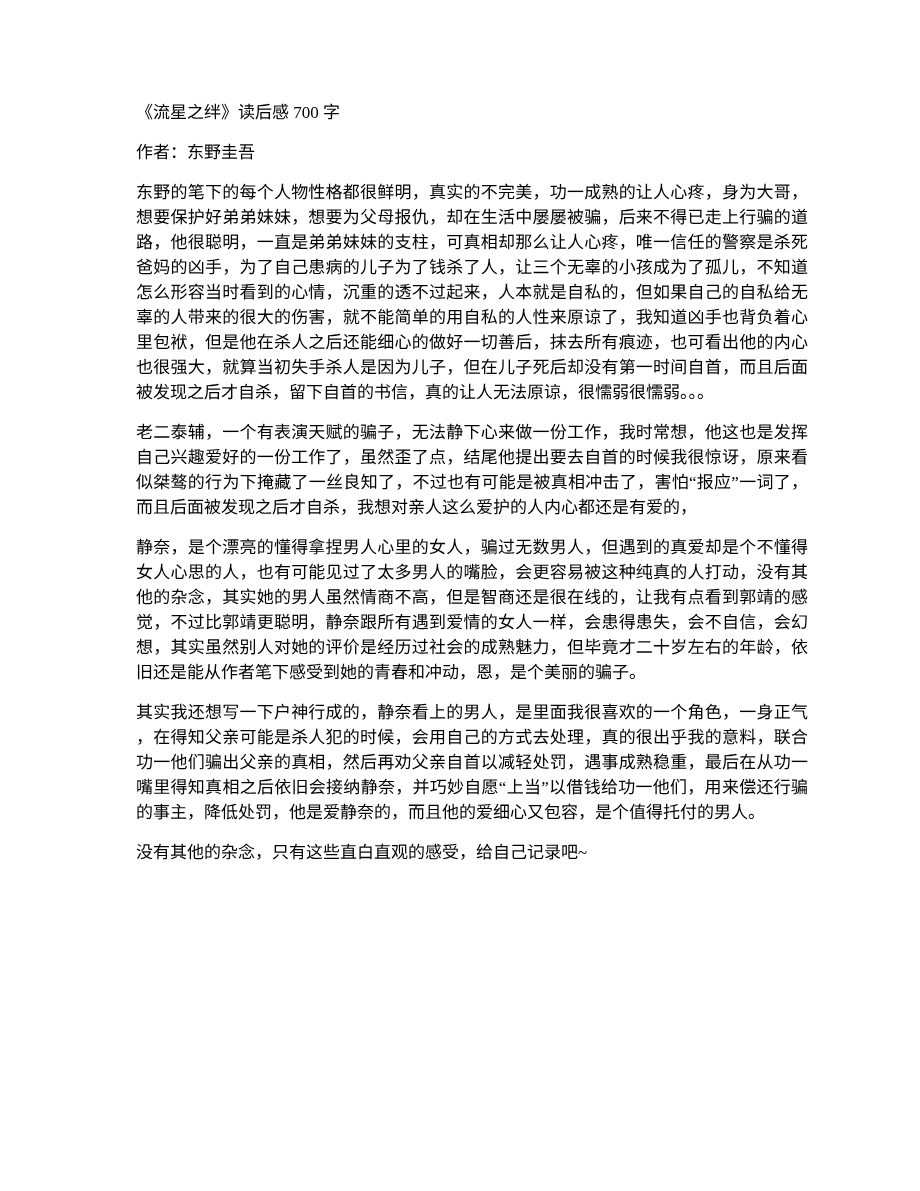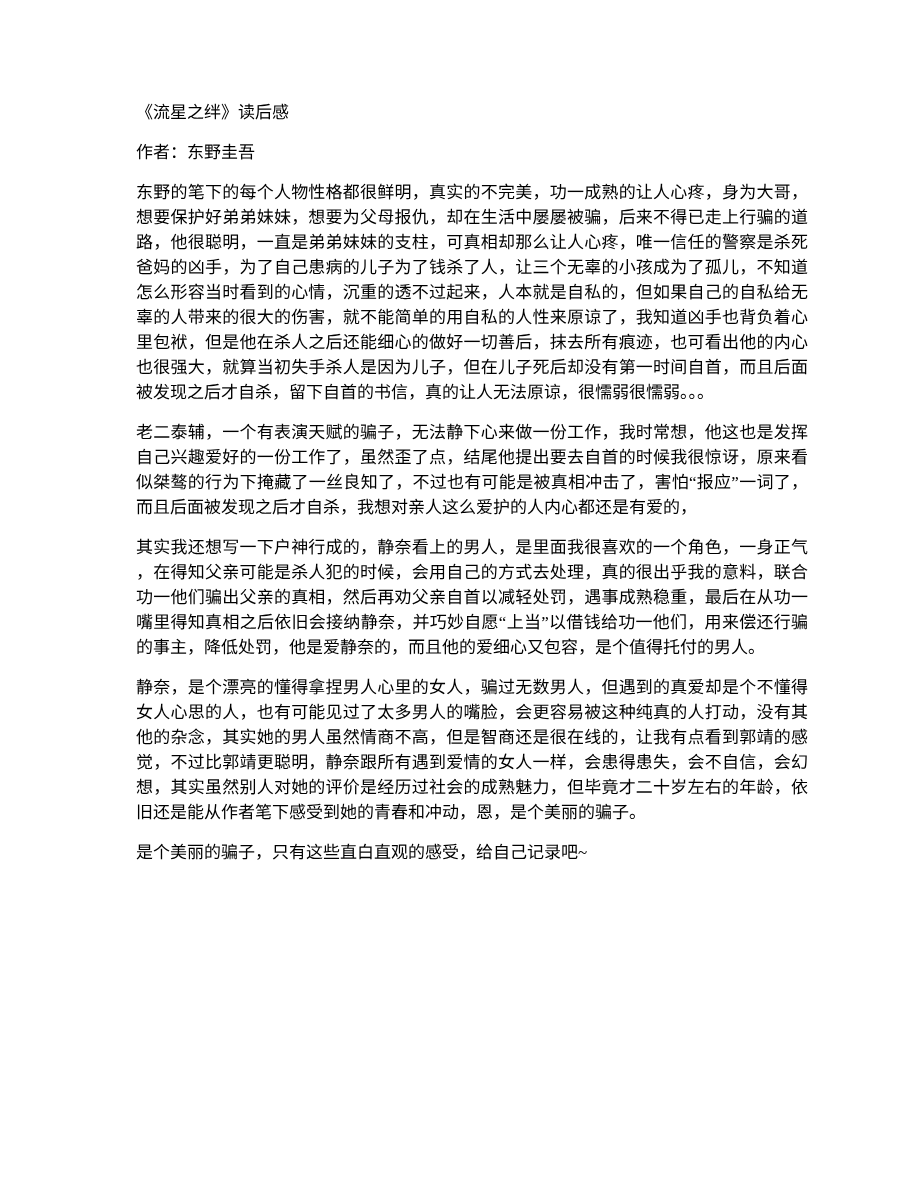--- a/index.html
+++ b/index.html
@@ -28,20 +28,20 @@
     margin: 0 0 15px 0;
     text-align: justify;
     word-break: break-all;
     line-break: anywhere;
   }
 </style>
 </head>
 <body>
 
 <div class="doc-page">
-  <p>《流星之绊》读后感</p>
+  <p>《流星之绊》读后感 700 字</p>
   <p>作者：东野圭吾</p>
   <p>东野的笔下的每个人物性格都很鲜明，真实的不完美，功一成熟的让人心疼，身为大哥，想要保护好弟弟妹妹，想要为父母报仇，却在生活中屡屡被骗，后来不得已走上行骗的道路，他很聪明，一直是弟弟妹妹的支柱，可真相却那么让人心疼，唯一信任的警察是杀死爸妈的凶手，为了自己患病的儿子为了钱杀了人，让三个无辜的小孩成为了孤儿，不知道怎么形容当时看到的心情，沉重的透不过起来，人本就是自私的，但如果自己的自私给无辜的人带来的很大的伤害，就不能简单的用自私的人性来原谅了，我知道凶手也背负着心里包袱，但是他在杀人之后还能细心的做好一切善后，抹去所有痕迹，也可看出他的内心也很强大，就算当初失手杀人是因为儿子，但在儿子死后却没有第一时间自首，而且后面被发现之后才自杀，留下自首的书信，真的让人无法原谅，很懦弱很懦弱。。。</p>
   <p>老二泰辅，一个有表演天赋的骗子，无法静下心来做一份工作，我时常想，他这也是发挥自己兴趣爱好的一份工作了，虽然歪了点，结尾他提出要去自首的时候我很惊讶，原来看似桀骜的行为下掩藏了一丝良知了，不过也有可能是被真相冲击了，害怕“报应”一词了，而且后面被发现之后才自杀，我想对亲人这么爱护的人内心都还是有爱的，</p>
+  <p>静奈，是个漂亮的懂得拿捏男人心里的女人，骗过无数男人，但遇到的真爱却是个不懂得女人心思的人，也有可能见过了太多男人的嘴脸，会更容易被这种纯真的人打动，没有其他的杂念，其实她的男人虽然情商不高，但是智商还是很在线的，让我有点看到郭靖的感觉，不过比郭靖更聪明，静奈跟所有遇到爱情的女人一样，会患得患失，会不自信，会幻想，其实虽然别人对她的评价是经历过社会的成熟魅力，但毕竟才二十岁左右的年龄，依旧还是能从作者笔下感受到她的青春和冲动，恩，是个美丽的骗子。</p>
   <p>其实我还想写一下户神行成的，静奈看上的男人，是里面我很喜欢的一个角色，一身正气，在得知父亲可能是杀人犯的时候，会用自己的方式去处理，真的很出乎我的意料，联合功一他们骗出父亲的真相，然后再劝父亲自首以减轻处罚，遇事成熟稳重，最后在从功一嘴里得知真相之后依旧会接纳静奈，并巧妙自愿“上当”以借钱给功一他们，用来偿还行骗的事主，降低处罚，他是爱静奈的，而且他的爱细心又包容，是个值得托付的男人。</p>
-  <p>静奈，是个漂亮的懂得拿捏男人心里的女人，骗过无数男人，但遇到的真爱却是个不懂得女人心思的人，也有可能见过了太多男人的嘴脸，会更容易被这种纯真的人打动，没有其他的杂念，其实她的男人虽然情商不高，但是智商还是很在线的，让我有点看到郭靖的感觉，不过比郭靖更聪明，静奈跟所有遇到爱情的女人一样，会患得患失，会不自信，会幻想，其实虽然别人对她的评价是经历过社会的成熟魅力，但毕竟才二十岁左右的年龄，依旧还是能从作者笔下感受到她的青春和冲动，恩，是个美丽的骗子。</p>
-  <p>是个美丽的骗子，只有这些直白直观的感受，给自己记录吧~</p>
+  <p>没有其他的杂念，只有这些直白直观的感受，给自己记录吧~</p>
 </div>
 
 </body></html>

